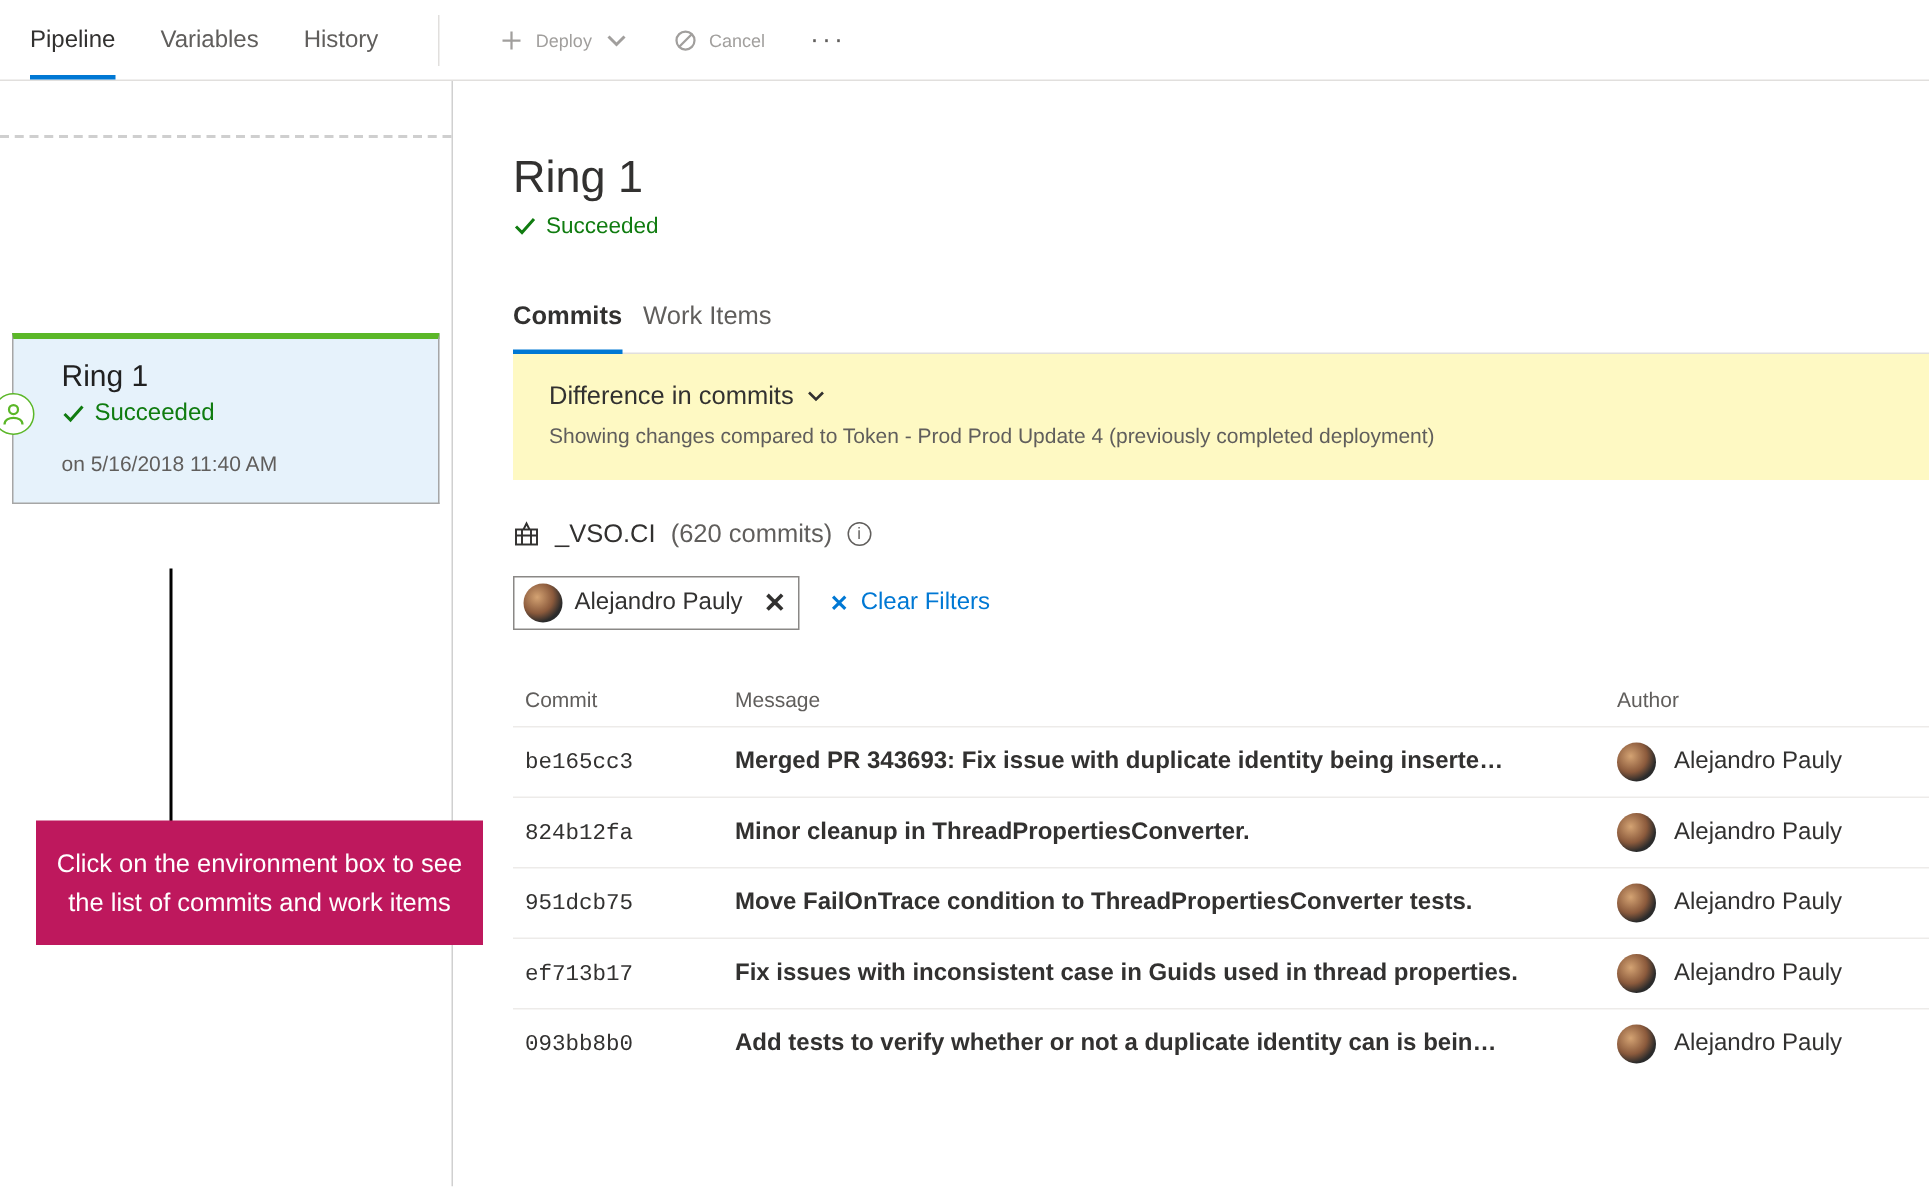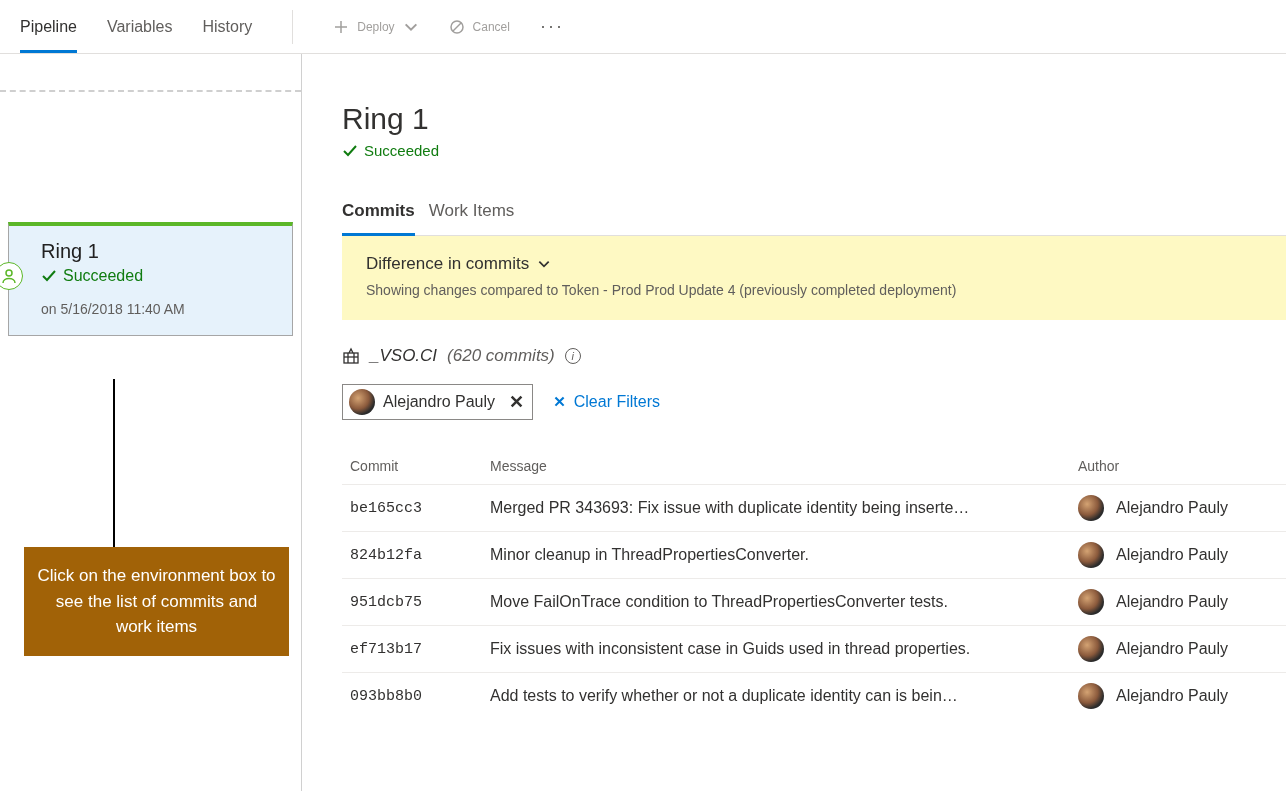--- a/index.html
+++ b/index.html
@@ -89,22 +89,22 @@
       left: 113px;
       top: 325px;
       width: 2px;
       height: 170px;
       background: #000;
     }
     .callout-box {
       position: absolute;
       left: 24px;
       top: 493px;
-      width: 265px;
-      background: #a16207;
+      width: 298px;
+      background: #be185d;
       color: #fff;
       text-align: center;
       padding: 16px 12px;
       font-size: 17px;
       line-height: 1.5;
     }
 
     .right-pane {
       flex: 1;
       padding: 48px 0 0 40px;
@@ -130,21 +130,21 @@
       margin-bottom: 26px;
     }
     .diff-banner-title {
       display: flex; align-items: center; gap: 8px;
       font-size: 17px; color: #323130; margin-bottom: 8px;
     }
     .diff-banner-sub { color: #605e5c; font-size: 14px; }
 
     .repo-line {
       display: flex; align-items: center; gap: 10px;
-      font-size: 17px; margin-bottom: 18px; font-style: italic;
+      font-size: 17px; margin-bottom: 18px;
     }
     .repo-line .count { color: #605e5c; }
     .repo-icon { display: inline-flex; }
     .info-icon { color: #605e5c; border: 1.5px solid #605e5c; border-radius: 50%; width: 16px; height: 16px; display: inline-flex; align-items: center; justify-content: center; font-size: 11px; }
 
     .filter-row { display: flex; align-items: center; gap: 20px; margin-bottom: 32px; }
     .filter-chip {
       display: flex; align-items: center; gap: 8px;
       border: 1px solid #8a8886; padding: 4px 8px 4px 6px;
       font-size: 16px;
@@ -171,21 +171,21 @@
       display: grid;
       grid-template-columns: 140px 1fr 200px;
       align-items: center;
       padding: 10px 8px;
       border-top: 1px solid #edebe9;
       font-size: 16px;
     }
     .ct-hash { font-family: Liberation Mono, monospace; color: #323130; font-size: 15px; }
     .ct-msg {
       white-space: nowrap; overflow: hidden; text-overflow: ellipsis;
-      color: #323130; padding-right: 12px;
+      color: #323130; padding-right: 12px; font-weight: bold;
     }
     .ct-author { display: flex; align-items: center; gap: 12px; }
 
     svg { flex-shrink: 0; }
     .chevron-down { display: inline-block; }
   </style>
 </head>
 <body>
 
 <div class="top-bar">

